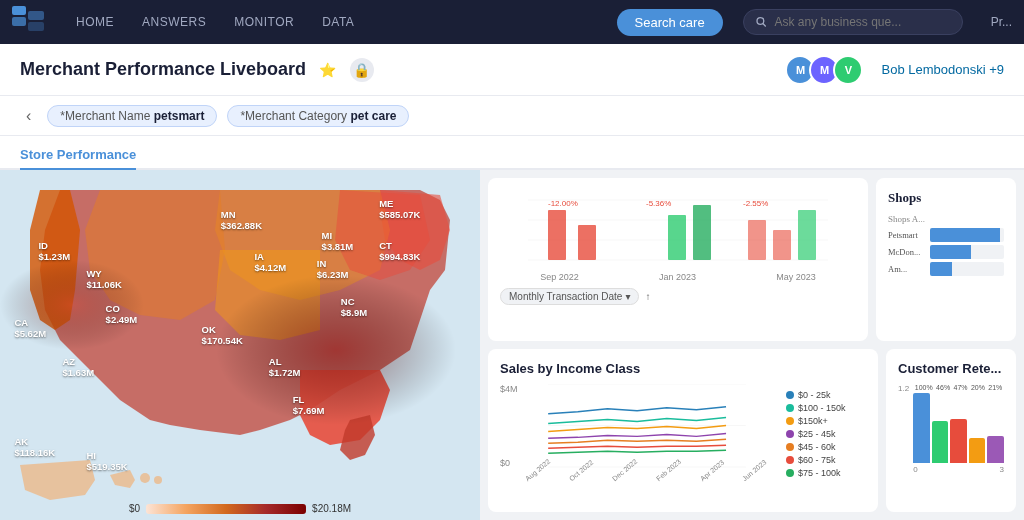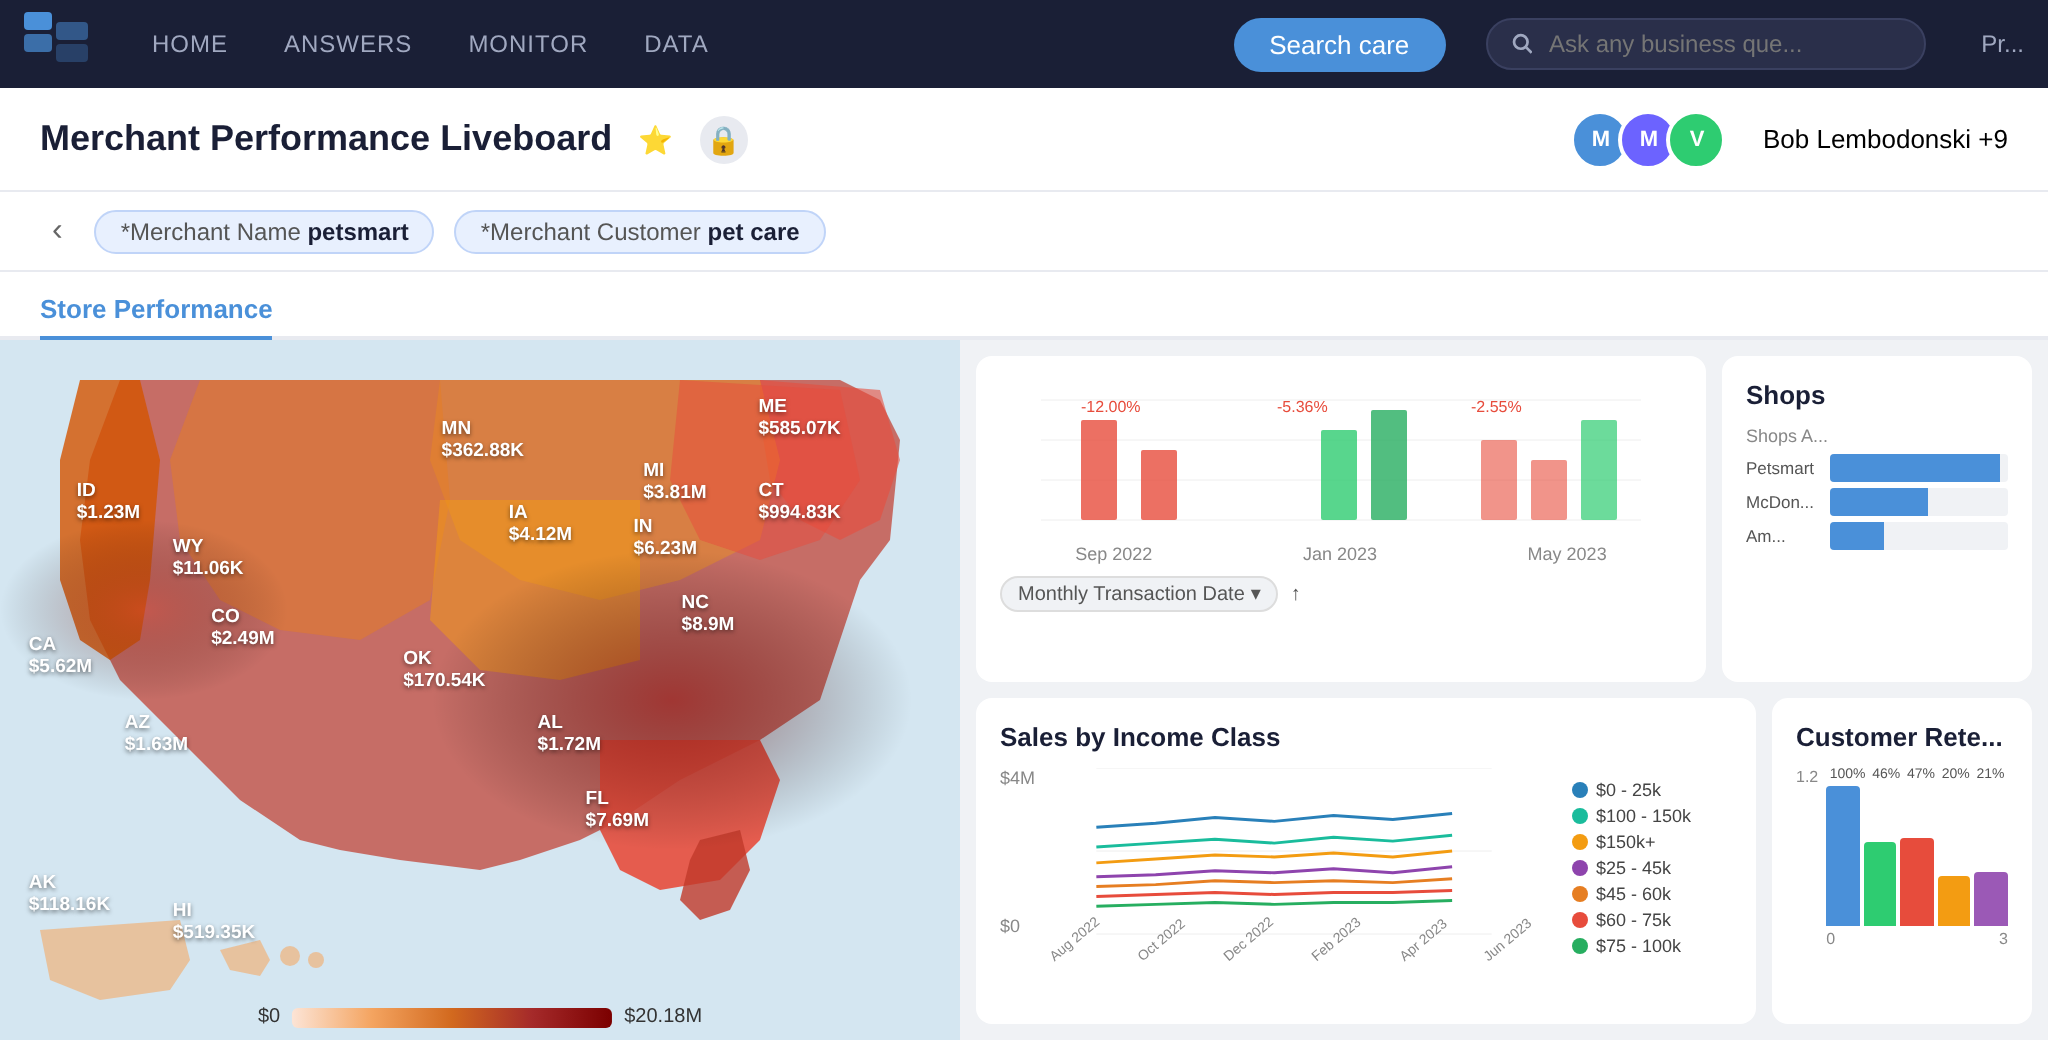--- a/index.html
+++ b/index.html
@@ -122,21 +122,21 @@
       color: #fff;
       border: 2px solid #fff;
       margin-left: -6px;
     }
     .avatar:first-child { margin-left: 0; }
     .avatar-m1 { background: #4a90d9; }
     .avatar-m2 { background: #6c63ff; }
     .avatar-v  { background: #2ecc71; }
     .collaborator-name {
       font-size: 13px;
-      color: #000000;
+      color: #0369a1;
       margin-left: 8px;
     }
 
     
     .filter-bar {
       background: #fff;
       padding: 8px 20px;
       display: flex;
       align-items: center;
       gap: 10px;
@@ -292,22 +292,23 @@
       padding: 2px 8px;
       font-size: 10px;
       cursor: pointer;
       display: flex;
       align-items: center;
       gap: 3px;
     }
 
     
     .shops-card {
-      width: 155px;
+      width: 140px;
       flex-shrink: 0;
+      font-family: Liberation Serif, serif;
     }
     .shops-bars {
       margin-top: 4px;
     }
     .shop-row {
       display: flex;
       align-items: center;
       gap: 4px;
       margin-bottom: 3px;
       font-size: 9px;
@@ -457,21 +458,21 @@
   </div>
   <span class="collaborator-name">Bob Lembodonski +9</span>
 </div>
 
 <div class="filter-bar">
   <span class="nav-arrow">‹</span>
   <div class="filter-chip">
     <span class="key">*Merchant Name </span><span class="val">petsmart</span>
   </div>
   <div class="filter-chip">
-    <span class="key">*Merchant Customer </span><span class="val">pet care</span>
+    <span class="key">*Merchant Category </span><span class="val">pet care</span>
   </div>
 </div>
 
 <div class="tabs-bar">
   <span class="tab active">Store Performance</span>
 </div>
 
 <div class="main-content">
 
   <div class="map-panel">

